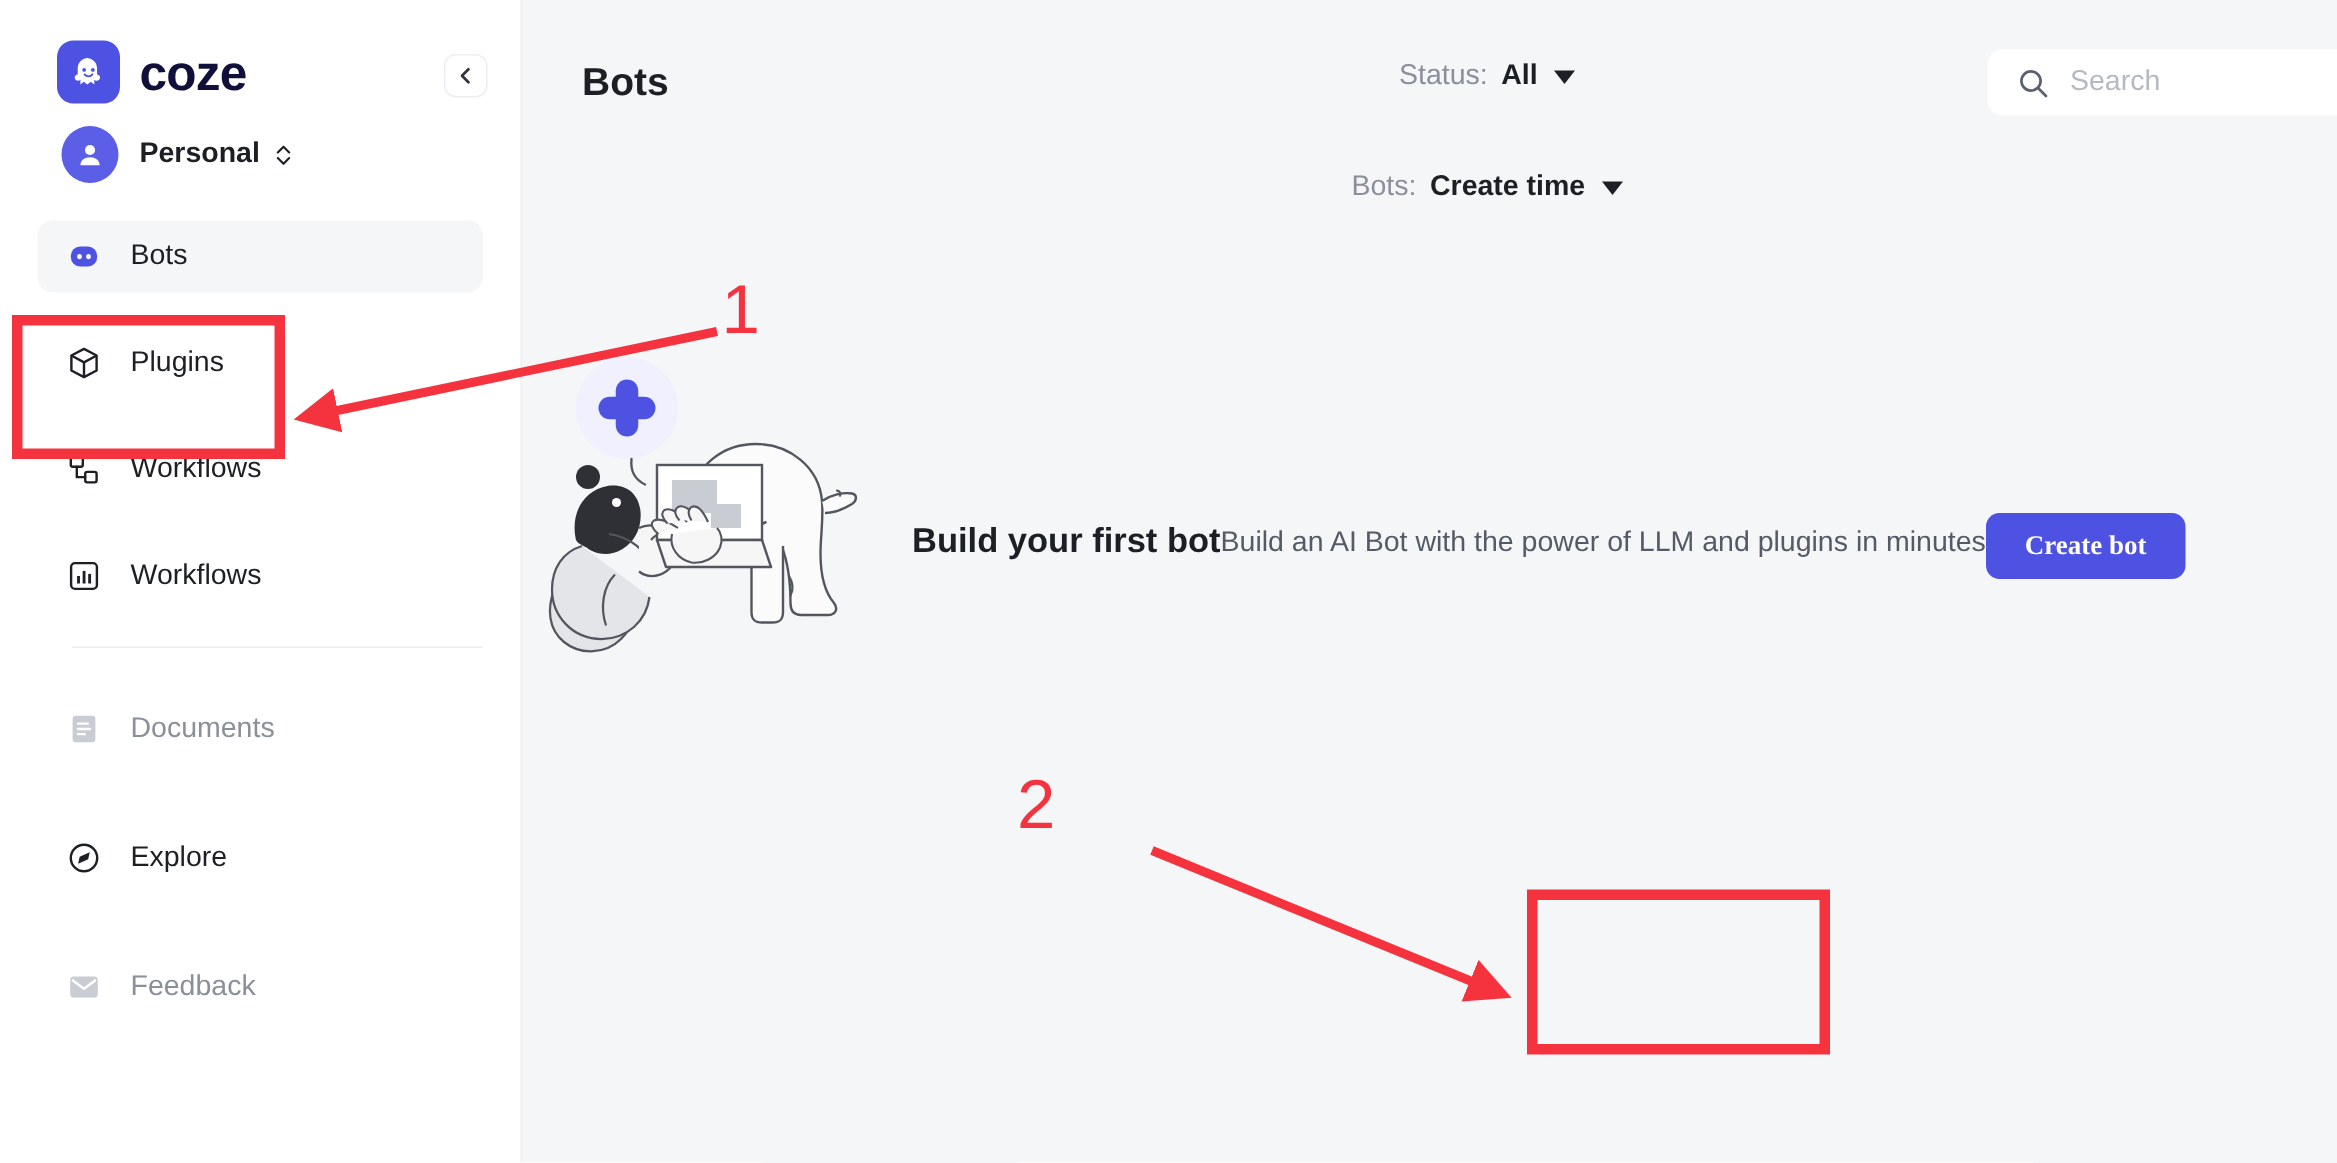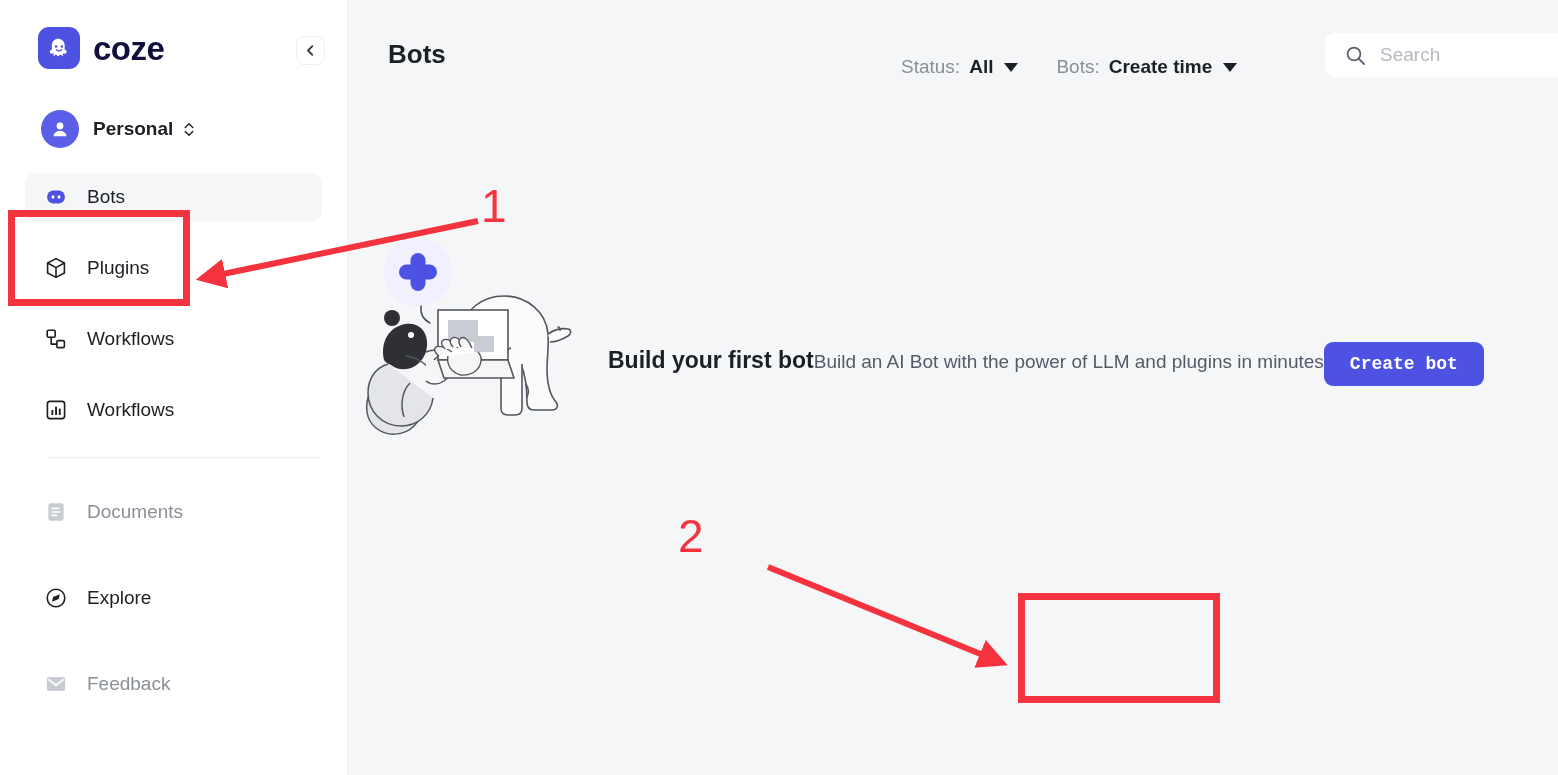--- a/index.html
+++ b/index.html
@@ -53,21 +53,21 @@
     background: #ffffff;
     border: 1px solid #eceef2;
     display: flex; align-items: center; justify-content: center;
     cursor: pointer;
   }
 
   .workspace {
     display: flex;
     align-items: center;
     padding: 0 0 0 41px;
-    margin-top: 41px;
+    margin-top: 15px;
     cursor: pointer;
   }
   .ws-avatar {
     width: 38px; height: 38px;
     border-radius: 50%;
     background: #5b5fe8;
     display: flex; align-items: center; justify-content: center;
     flex: 0 0 38px;
   }
   .ws-name {
@@ -126,24 +126,25 @@
     padding: 0 0 0 40px;
     position: relative;
   }
   .page-title {
     font-size: 26px;
     font-weight: 600;
     color: #1c1f23;
   }
   .filters {
     position: absolute;
-    left: 553px; top: 56px;
-    display: flex;
-    align-items: center;
-    gap: 38px;
+    left: 553px; top: 40px;
+    display: flex;
+    align-items: center;
+    gap: 52px;
+    flex-direction: column;
   }
   .filter {
     display: flex; align-items: center; gap: 9px;
     cursor: pointer;
   }
   .filter-label { font-size: 19px; color: #8a8f99; }
   .filter-value { font-size: 19px; color: #1c1f23; font-weight: 600; }
   .caret-down {
     width: 0; height: 0;
     border-left: 7px solid transparent;
@@ -190,21 +191,21 @@
   .create-btn {
     margin-top: 28px;
     background: #4e52e3;
     color: #ffffff;
     border: none;
     border-radius: 9px;
     height: 44px;
     padding: 0 26px;
     font-size: 18px;
     font-weight: 700;
-    font-family: Liberation Mono, monospace;
+    font-family: Liberation Serif, serif;
     cursor: pointer;
   }
 
   
   .anno-layer {
     position: absolute;
     left: 0; top: 0;
     width: 1558px; height: 775px;
     pointer-events: none;
   }

